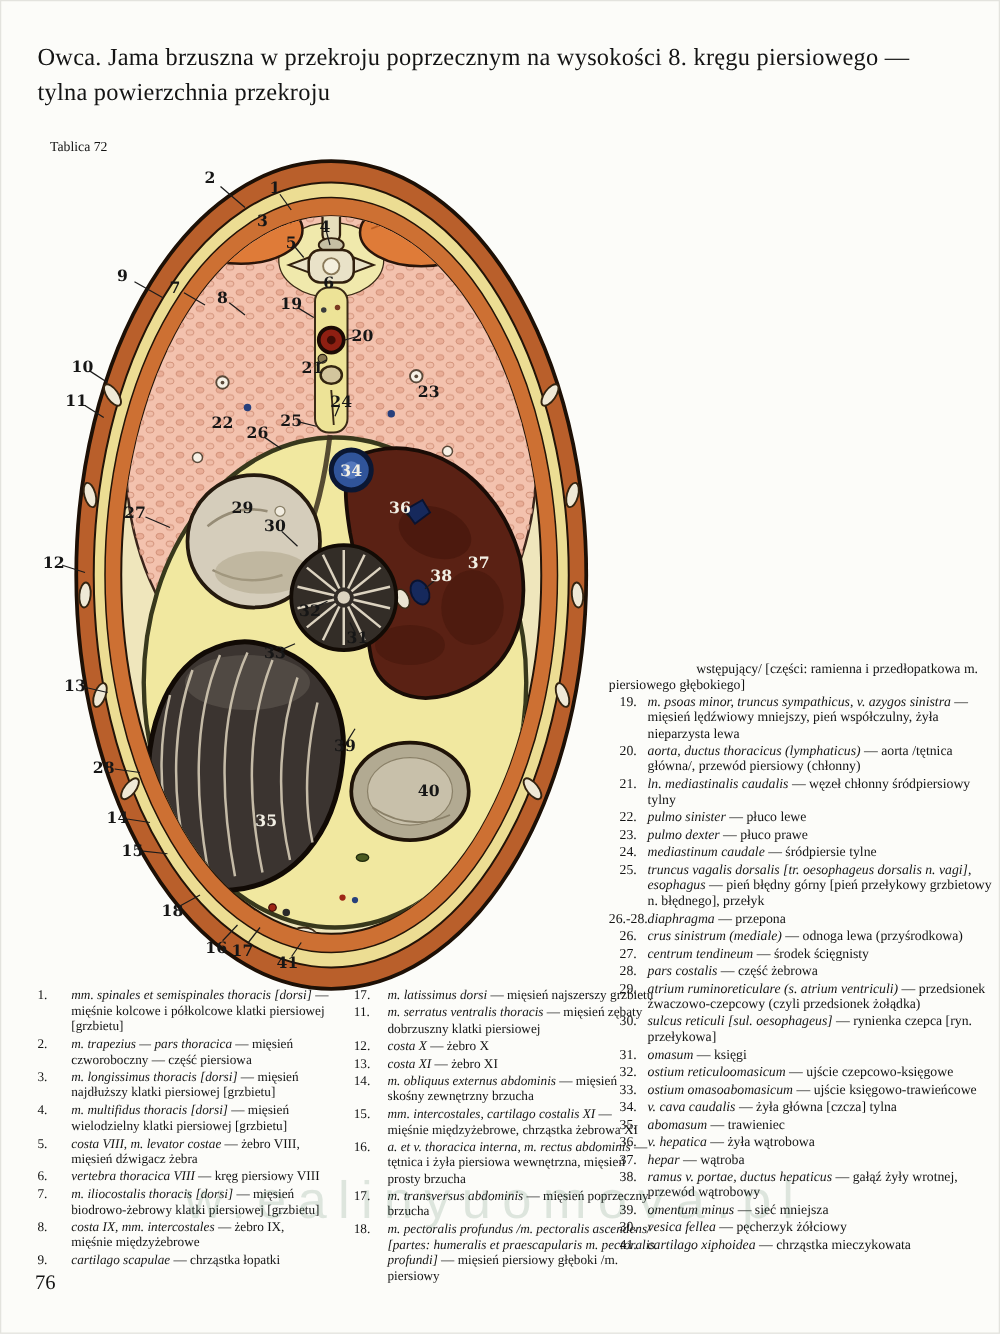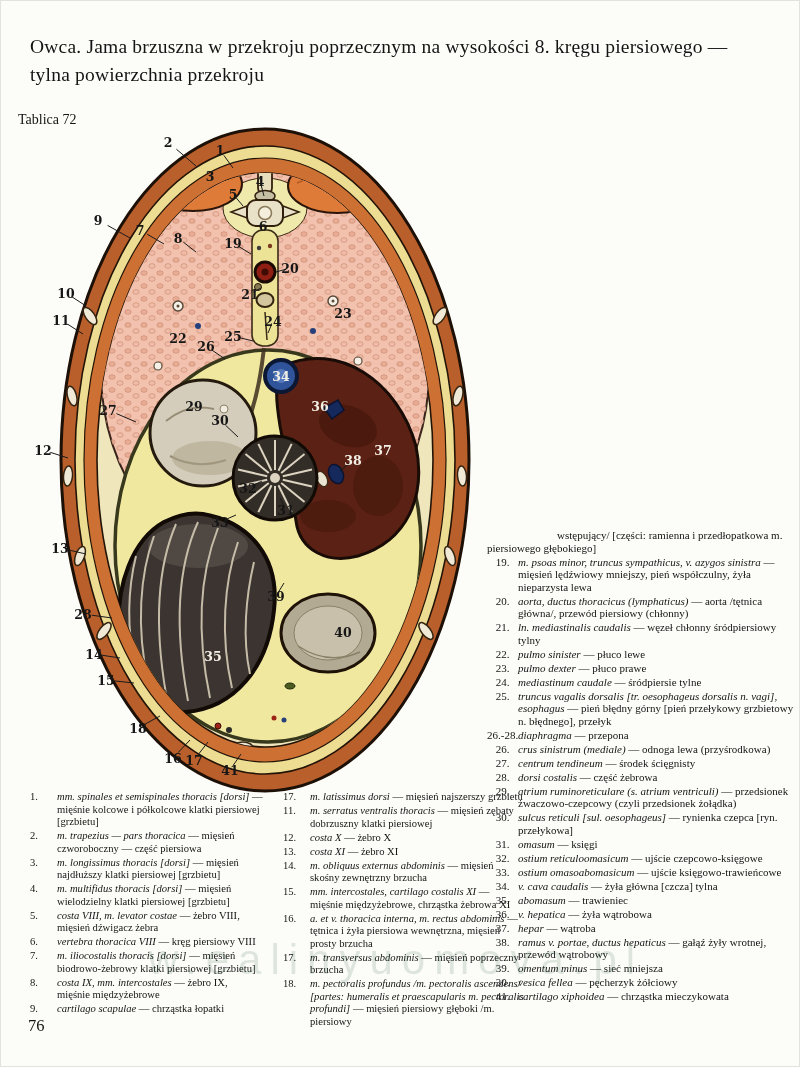--- a/index.html
+++ b/index.html
@@ -8,21 +8,21 @@
     position:relative; width:800px; height:1067px; margin:0 auto;
     background:#fcfcf9; color:#141414; overflow:hidden;
     font-family:"Liberation Serif","DejaVu Serif",serif;
     box-shadow: inset 0 0 0 1px #e3e3de;
     padding-left: 28px;
   }
   .title {
     position:absolute; left:30px; top:33px; width:738px;
     font-size:19.5px; line-height:28px; letter-spacing:.2px;
   }
-  .tablica { position:absolute; left:18px; top:112px; font-size:14px; }
+  .tablica { position:absolute; left:40px; top:112px; font-size:11px; }
   .figure-wrap { position:absolute; left:28px; top:126px; width:455px; height:668px; }
   svg { display:block; }
   .fig-num {
     font-family:"DejaVu Serif","Liberation Serif",serif;
     font-size:12.5px; font-weight:700; fill:#161616;
   }
   .fig-num.light { fill:#f2efe4; }
   .legend-right {
     position:absolute; left:487px; top:529px; width:307px;
     font-size:11px; line-height:12.5px;
@@ -337,21 +337,21 @@
       <div class="leg-item">
         <span class="leg-num">26.</span>
         <span class="leg-text"><i>crus sinistrum (mediale)</i> — odnoga lewa (przyśrodkowa)</span>
       </div>
       <div class="leg-item">
         <span class="leg-num">27.</span>
         <span class="leg-text"><i>centrum tendineum</i> — środek ścięgnisty</span>
       </div>
       <div class="leg-item">
         <span class="leg-num">28.</span>
-        <span class="leg-text"><i>dorsi costalis</i> — część żebrowa</span>
+        <span class="leg-text"><i>pars costalis</i> — część żebrowa</span>
       </div>
       <div class="leg-item">
         <span class="leg-num">29.</span>
         <span class="leg-text"><i>atrium ruminoreticulare (s. atrium ventriculi)</i> — przedsionek żwaczowo-czepcowy (czyli przedsionek żołądka)</span>
       </div>
       <div class="leg-item">
         <span class="leg-num">30.</span>
         <span class="leg-text"><i>sulcus reticuli [sul. oesophageus]</i> — rynienka czepca [ryn. przełykowa]</span>
       </div>
       <div class="leg-item">

